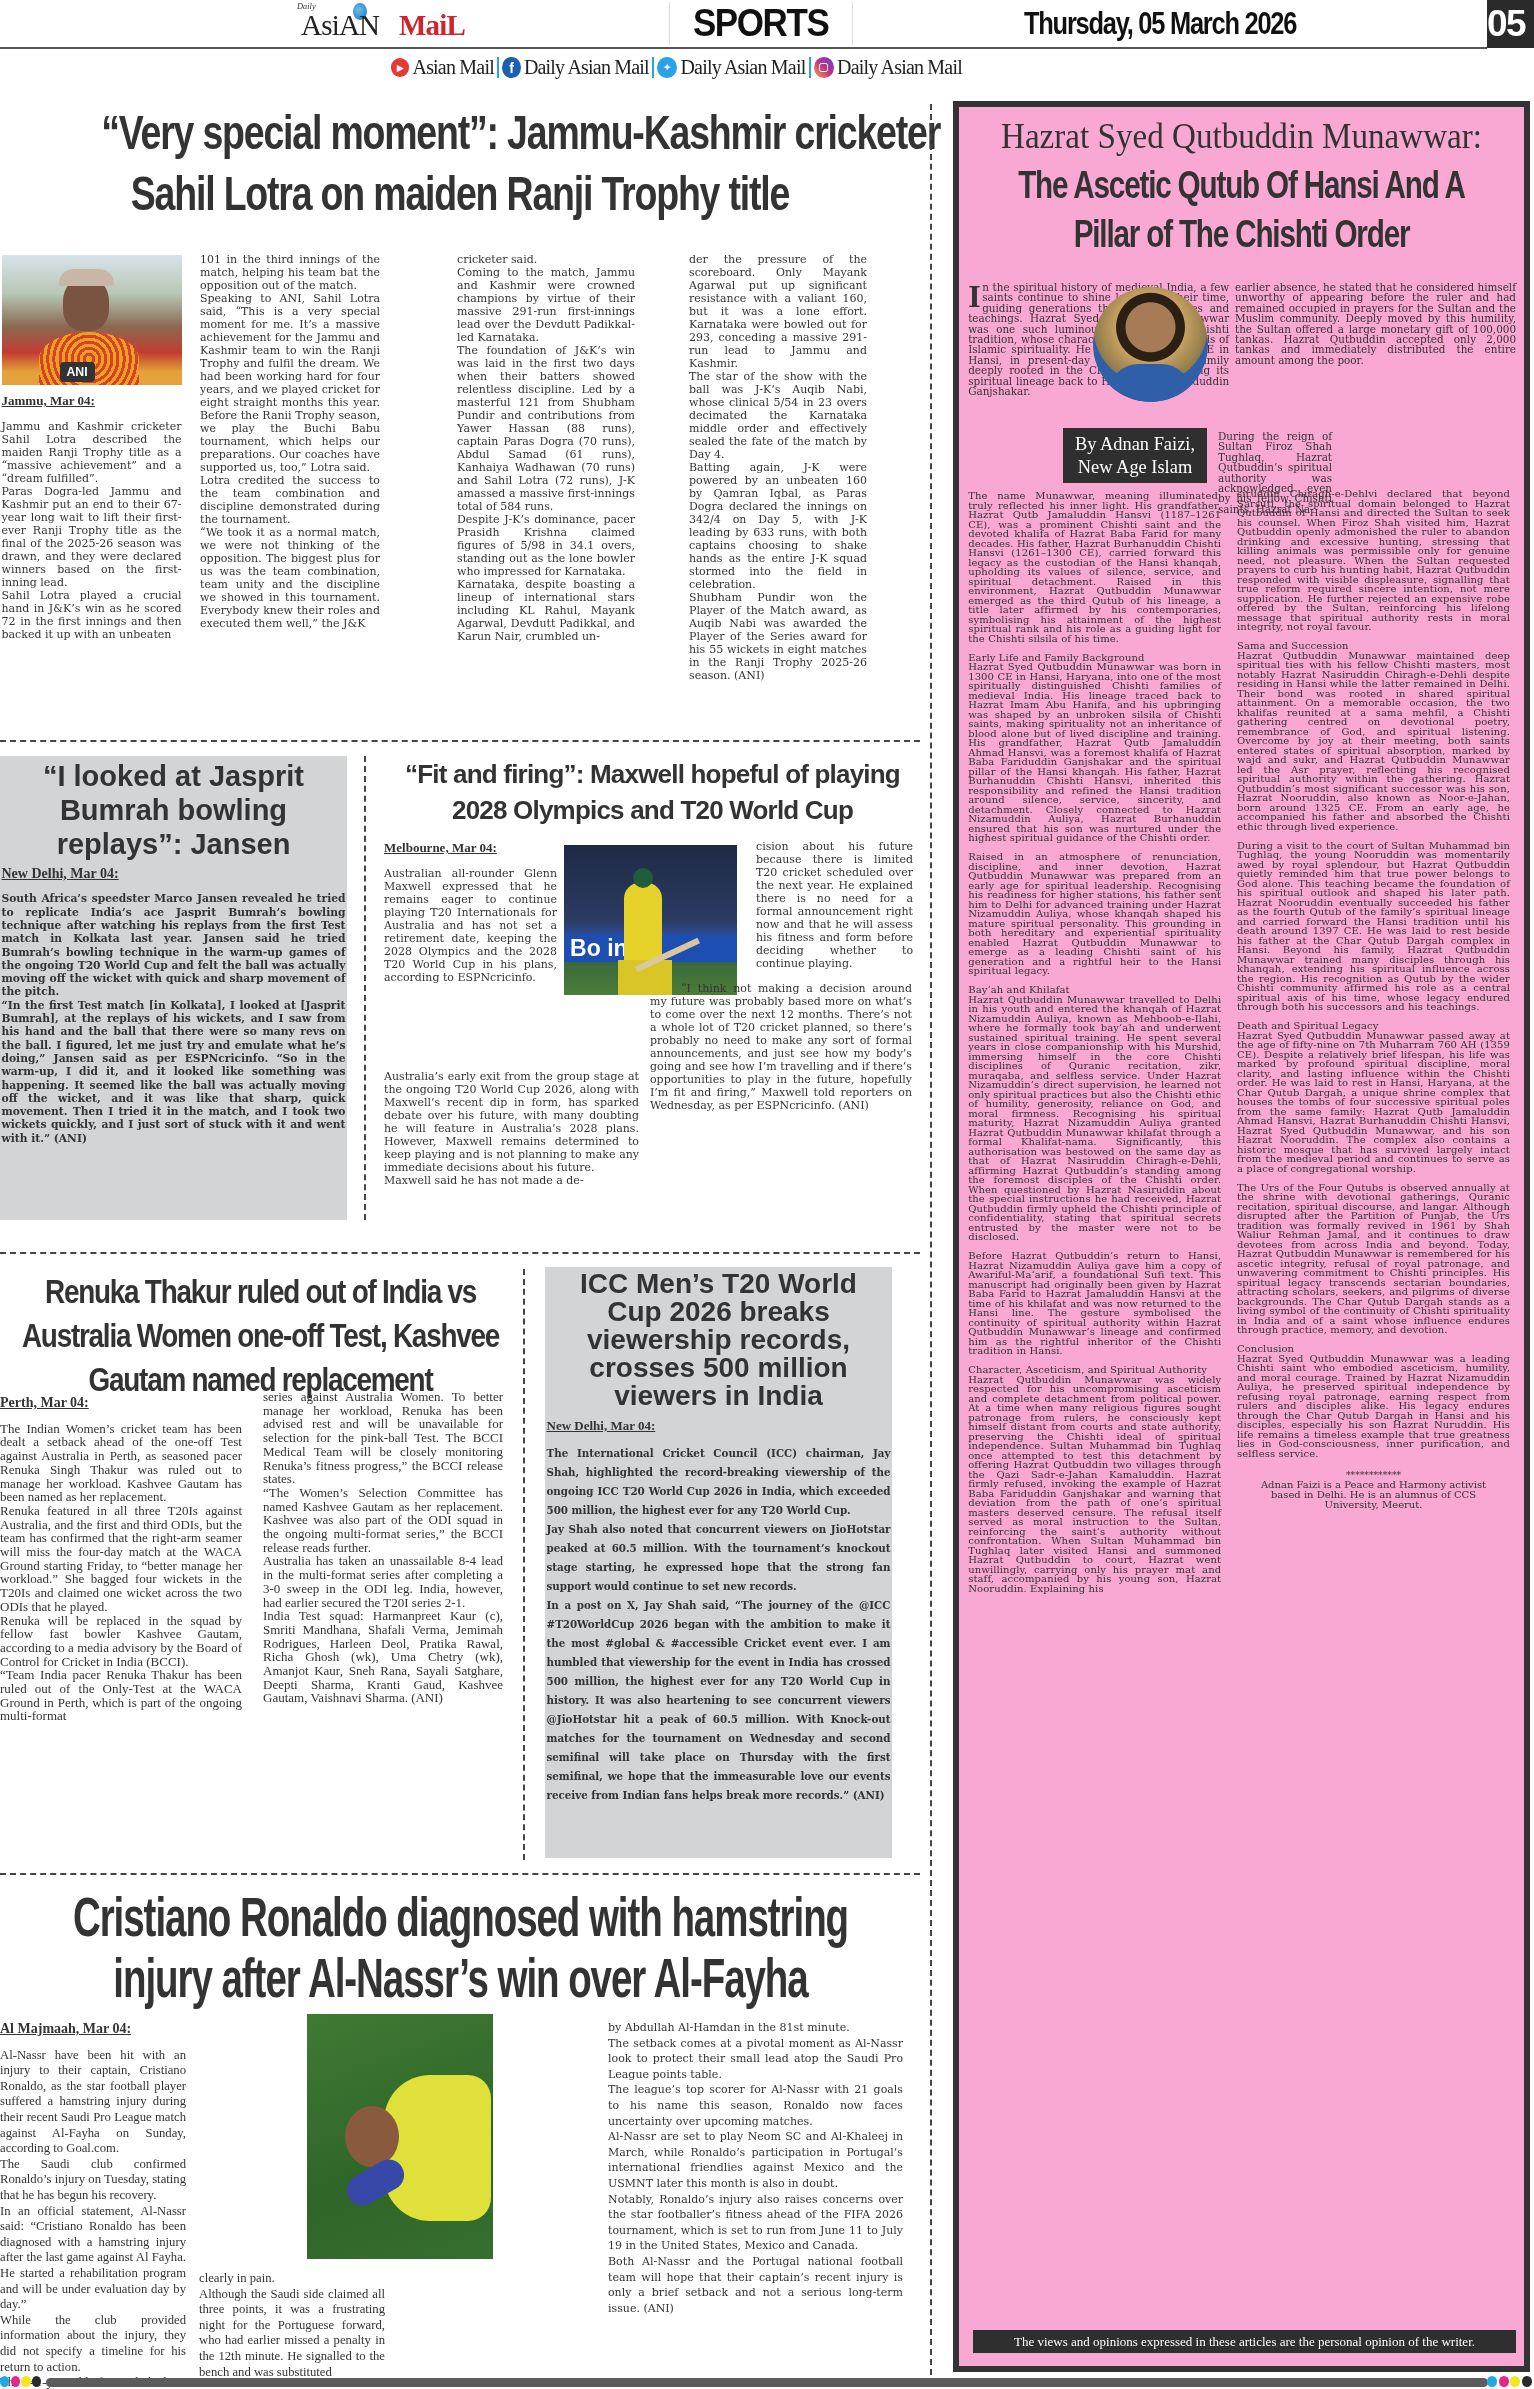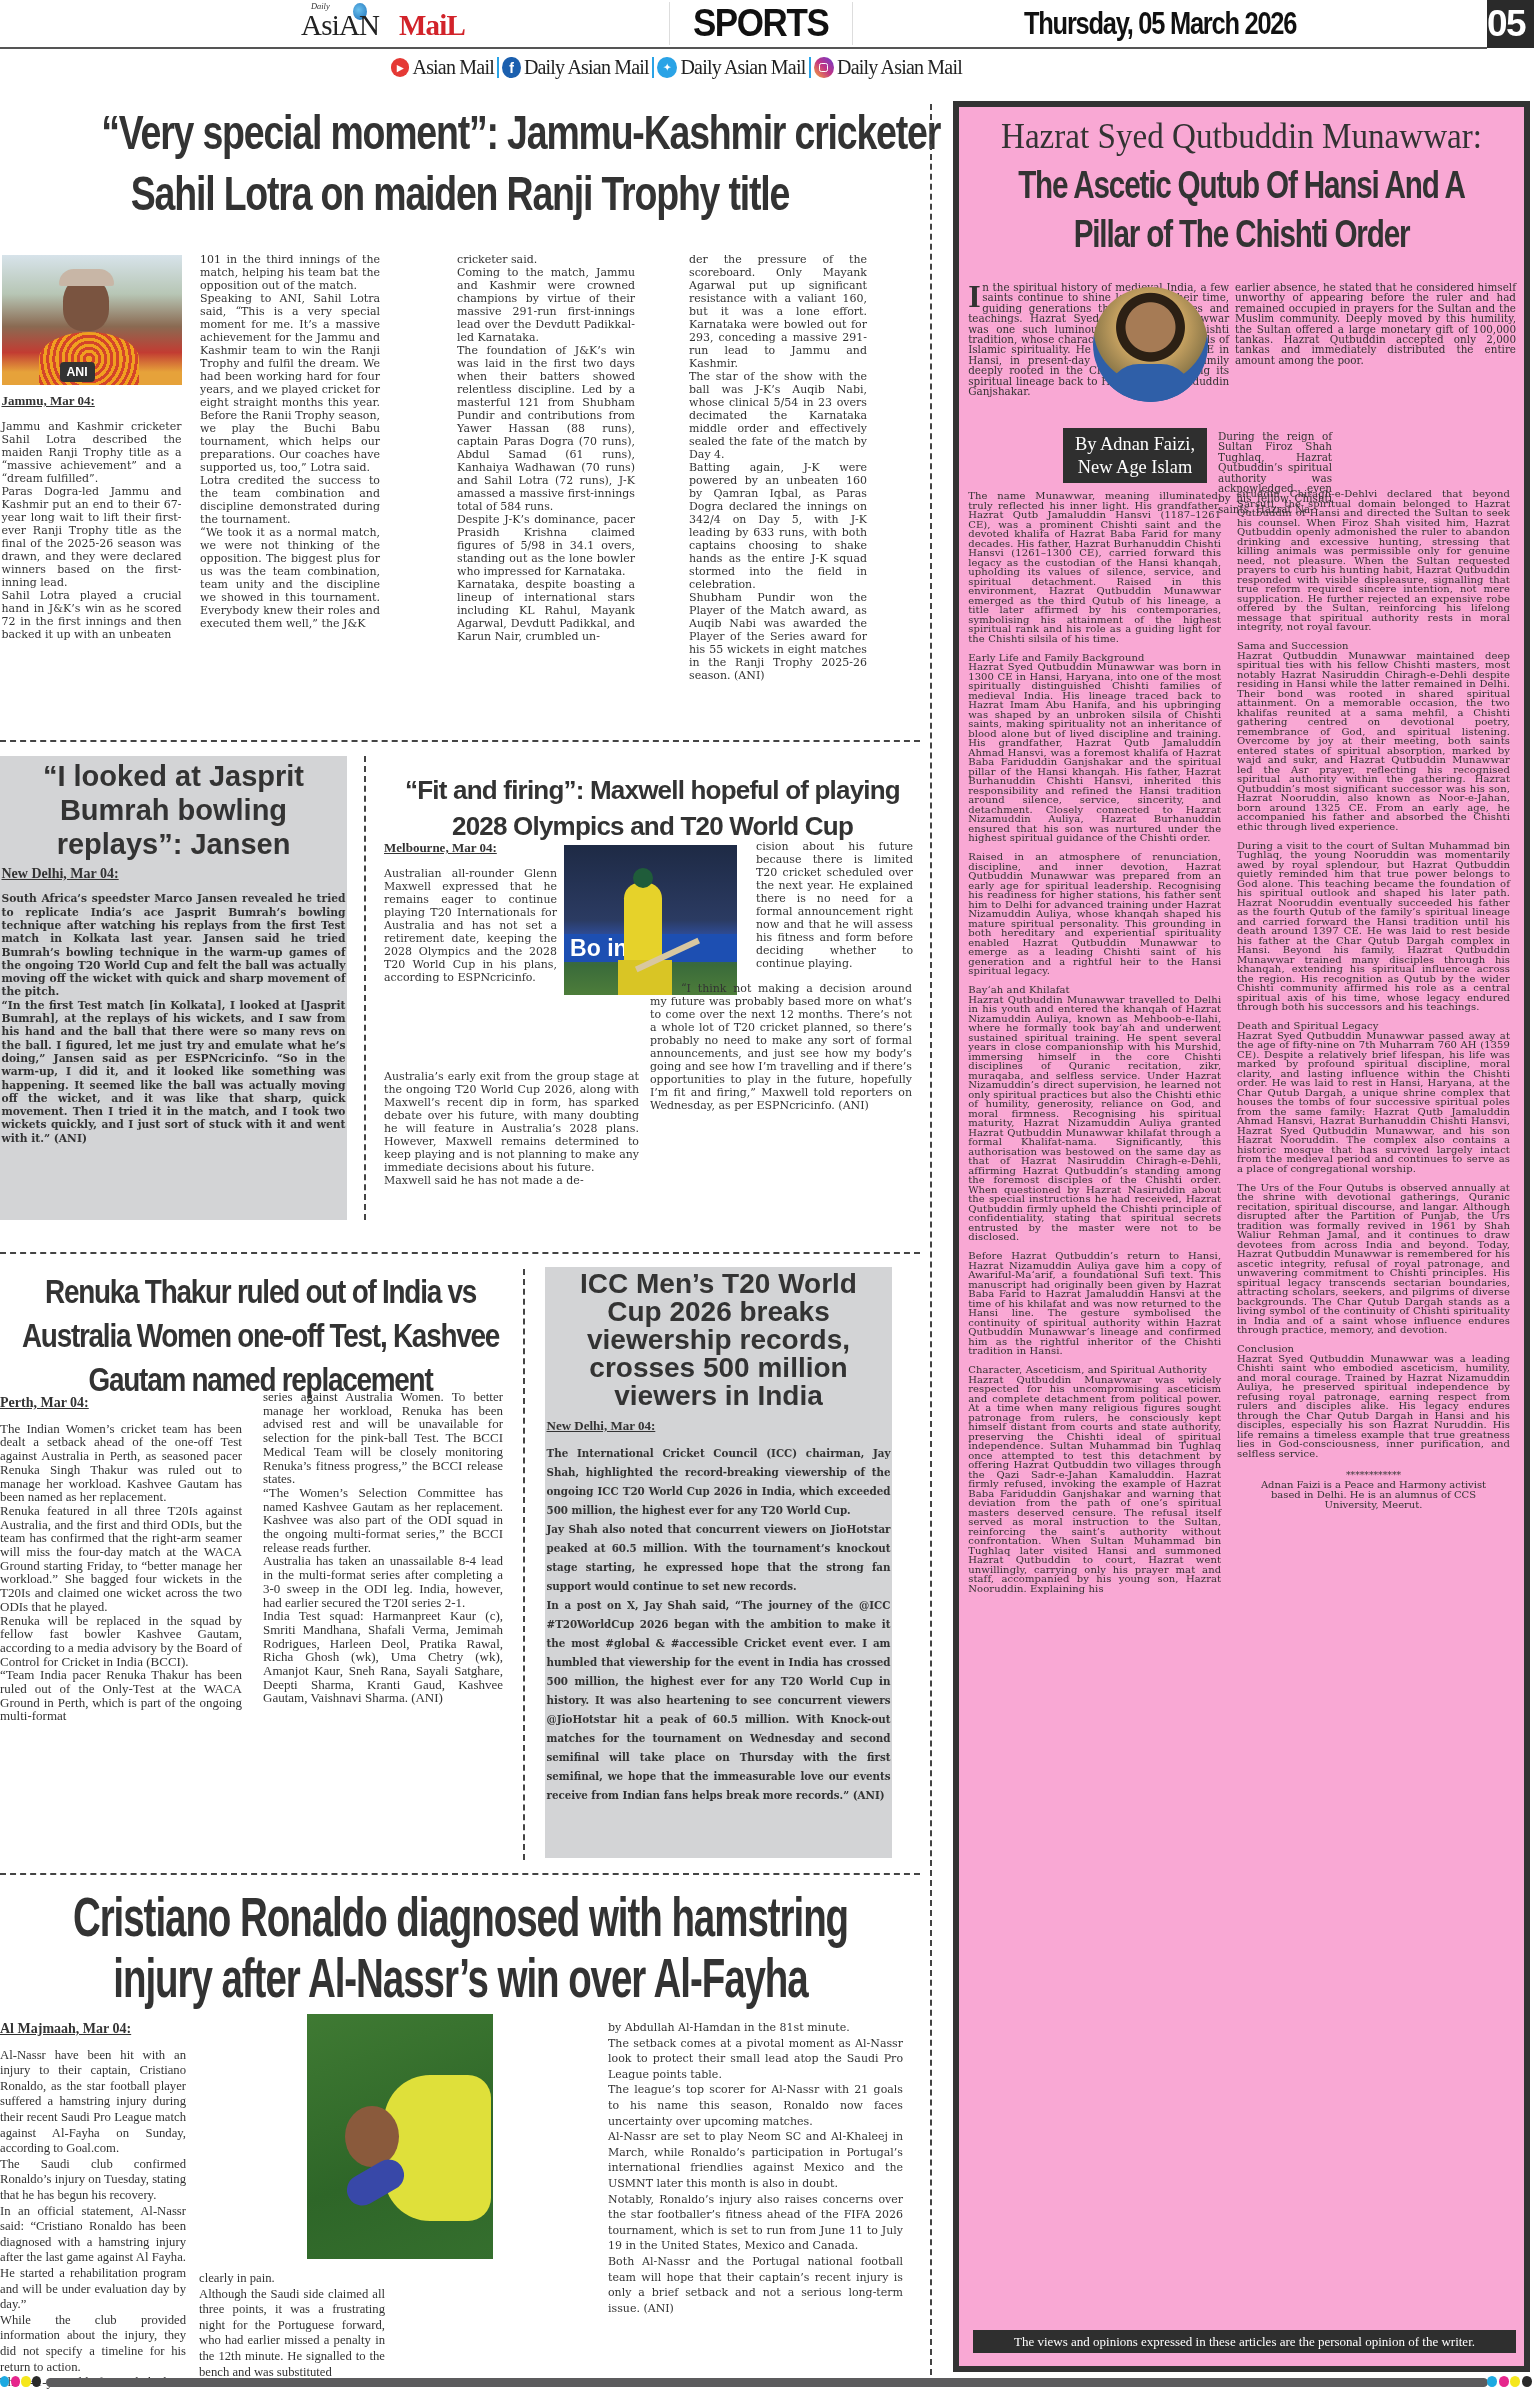--- a/index.html
+++ b/index.html
@@ -14,21 +14,21 @@
 .dashV{width:0;border-left:2.3px dashed #444}
 .graybox{background:#d3d4d6}
 .photo{overflow:hidden}
 .masthead-rule{height:2.3px;background:#555}
 </style>
 </head>
 <body>
 
 <div class="abs" style="left:0;top:0;width:1534px;height:48px;">
   <div class="abs" style="left:295px;top:1.5px;width:230px;height:44px;">
-    <span class="abs" style="left:16px;top:0;font-family:'Liberation Serif',serif;font-style:italic;font-size:8.4px;color:#333;">Daily</span>
+    <span class="abs" style="left:2px;top:0;font-family:'Liberation Serif',serif;font-style:italic;font-size:8.4px;color:#333;">Daily</span>
     <span class="abs" style="left:58px;top:1.5px;width:14px;height:17px;border-radius:50%;background:radial-gradient(circle at 40% 40%,#6ac0ee,#1a6db6);"></span>
     <span class="abs" style="left:6.1px;top:7.7px;font-family:'Liberation Serif',serif;font-size:29px;color:#222;letter-spacing:-0.8px;">AsiAN</span>
     <span class="abs" style="left:104px;top:7.7px;font-family:'Liberation Serif',serif;font-size:29px;color:#d2232a;font-weight:bold;letter-spacing:-0.8px;">MaiL</span>
   </div>
   <div class="abs" style="left:669px;top:1.5px;width:184px;height:43px;border-left:0.8px solid #ddd;border-right:0.8px solid #ddd;text-align:center;">
     <span style="display:inline-block;font-family:'Liberation Sans',sans-serif;font-weight:bold;font-size:38px;line-height:43px;color:#111;letter-spacing:-1.5px;transform:scaleX(0.92);">SPORTS</span>
   </div>
   <div class="abs" style="left:1024px;top:6.1px;width:368px;font-family:'Liberation Sans',sans-serif;font-weight:bold;font-size:31px;color:#111;letter-spacing:-1.5px;transform:scaleX(0.82);transform-origin:left top;white-space:nowrap;">Thursday, 05 March 2026</div>
   <div class="abs" style="left:1487px;top:0;width:48px;height:48px;background:#2a2a2a;color:#fff;text-align:left;">
     <span style="font-family:'Liberation Sans',sans-serif;font-weight:bold;font-size:37px;line-height:48px;letter-spacing:-1.5px;">05</span>
@@ -99,21 +99,21 @@
 <div class="abs graybox" style="left:0;top:756px;width:347px;height:464px;padding:3.1px 1.5px;">
   <div class="serifhd" style="font-size:29px;line-height:34px;padding:0 4.6px;">“I looked at Jasprit Bumrah bowling replays”: Jansen</div>
   <div class="dateline" style="margin-top:4.6px;">New Delhi, Mar 04:</div>
   <div class="body bold-body" style="white-space:pre-line;font-size:10.7px;line-height:13.3px;">South Africa’s speedster Marco Jansen revealed he tried to replicate India’s ace Jasprit Bumrah’s bowling technique after watching his replays from the first Test match in Kolkata last year. Jansen said he tried Bumrah’s bowling technique in the warm-up games of the ongoing T20 World Cup and felt the ball was actually moving off the wicket with quick and sharp movement of the pitch.
 “In the first Test match [in Kolkata], I looked at [Jasprit Bumrah], at the replays of his wickets, and I saw from his hand and the ball that there were so many revs on the ball. I figured, let me just try and emulate what he’s doing,” Jansen said as per ESPNcricinfo. “So in the warm-up, I did it, and it looked like something was happening. It seemed like the ball was actually moving off the wicket, and it was like that sharp, quick movement. Then I tried it in the match, and I took two wickets quickly, and I just sort of stuck with it and went with it.” (ANI)</div>
 </div>
 
 <div class="abs dashV" style="left:364px;top:756px;height:464px;"></div>
 
 <div class="abs" style="left:384px;top:756px;width:537px;">
-  <div class="hd" style="font-size:26px;line-height:36px;letter-spacing:-0.8px;padding:0 15.3px;margin-top:16px;">“Fit and firing”: Maxwell hopeful of playing 2028 Olympics and T20 World Cup</div>
+  <div class="hd" style="font-size:26px;line-height:36px;letter-spacing:-0.8px;padding:0 15.3px;">“Fit and firing”: Maxwell hopeful of playing 2028 Olympics and T20 World Cup</div>
 </div>
 <div class="abs" style="left:384px;top:840px;width:173px;">
   <div class="dateline" style="font-size:13px;">Melbourne, Mar 04:</div>
   <div class="body">Australian all-rounder Glenn Maxwell expressed that he remains eager to continue playing T20 Internationals for Australia and has not set a retirement date, keeping the 2028 Olympics and the 2028 T20 World Cup in his plans, according to ESPNcricinfo.</div>
 </div>
 <div class="abs photo" style="left:564px;top:845px;width:173px;height:150px;background:linear-gradient(180deg,#1e2a45 0%,#2b3b62 50%,#2f4fa0 62%,#3a6b3a 80%,#4d7d3a 100%);">
   <div class="abs" style="left:0;top:89px;width:173px;height:28px;background:#1d4fb2;color:#fff;font-family:'Liberation Sans',sans-serif;font-weight:bold;font-size:23px;line-height:28px;padding-left:6.1px;">
     <span>Bo  ing.c</span>
   </div>
   <div class="abs" style="left:60px;top:38px;width:38px;height:84px;background:#e6d22a;border-radius:15.3px 15.3px 4.6px 4.6px;"></div>

